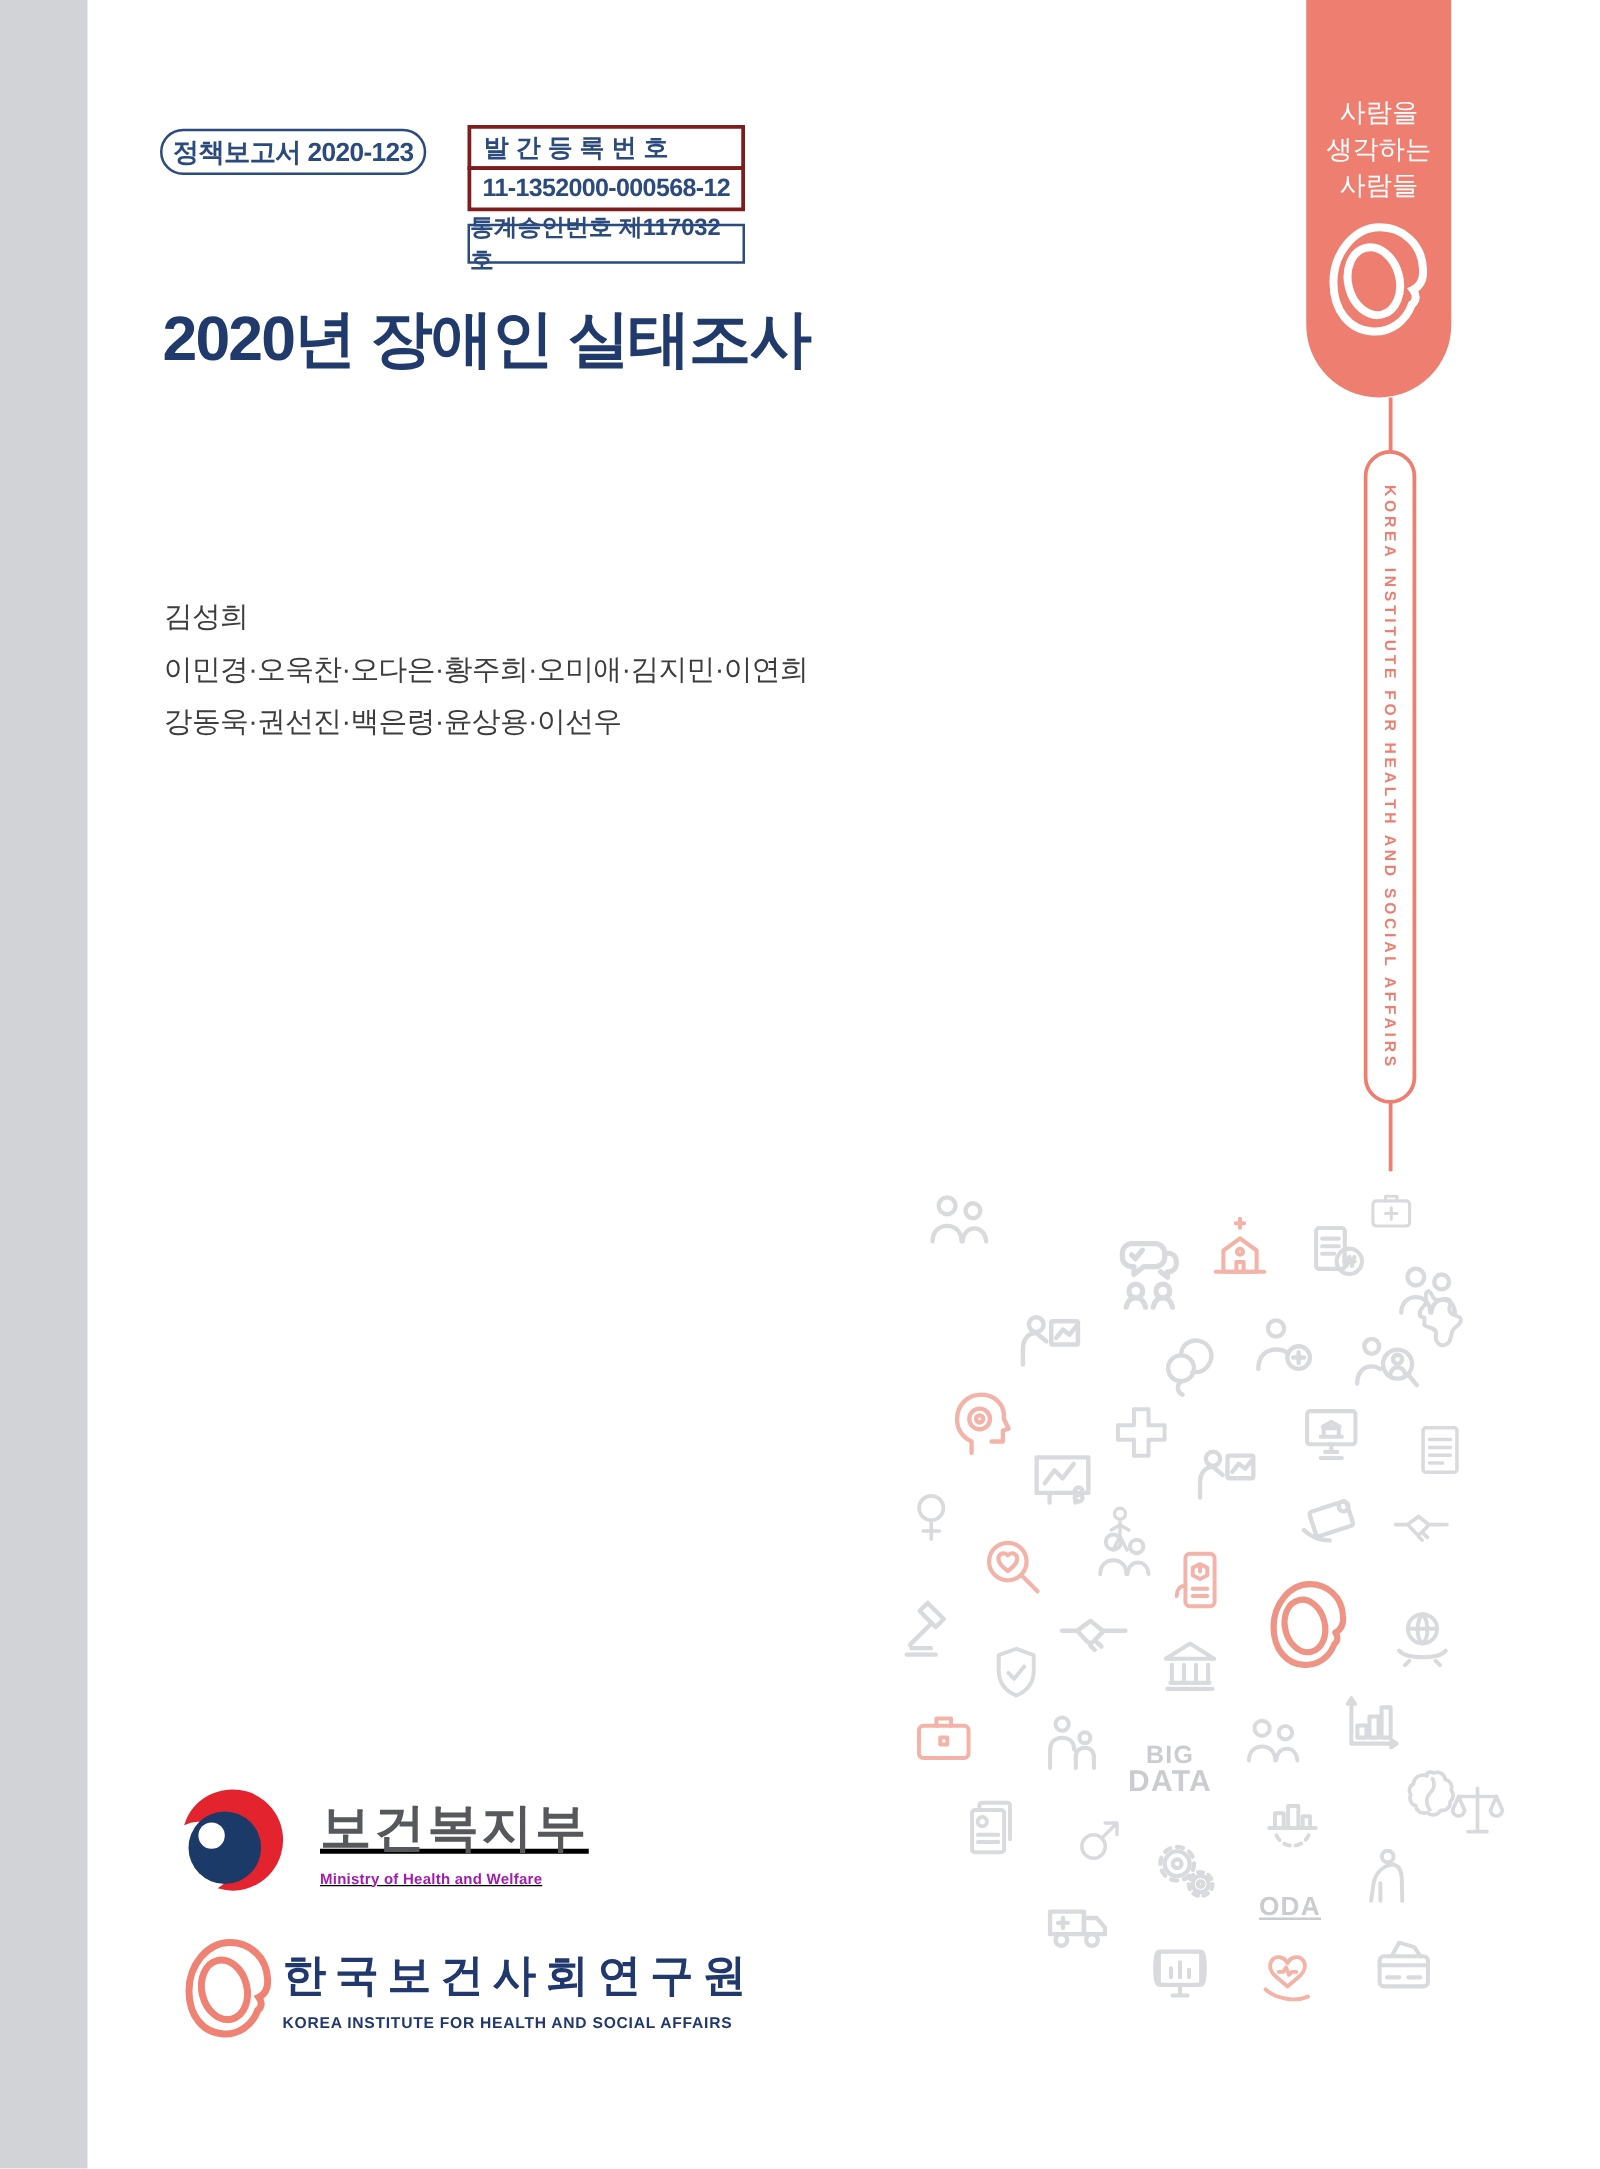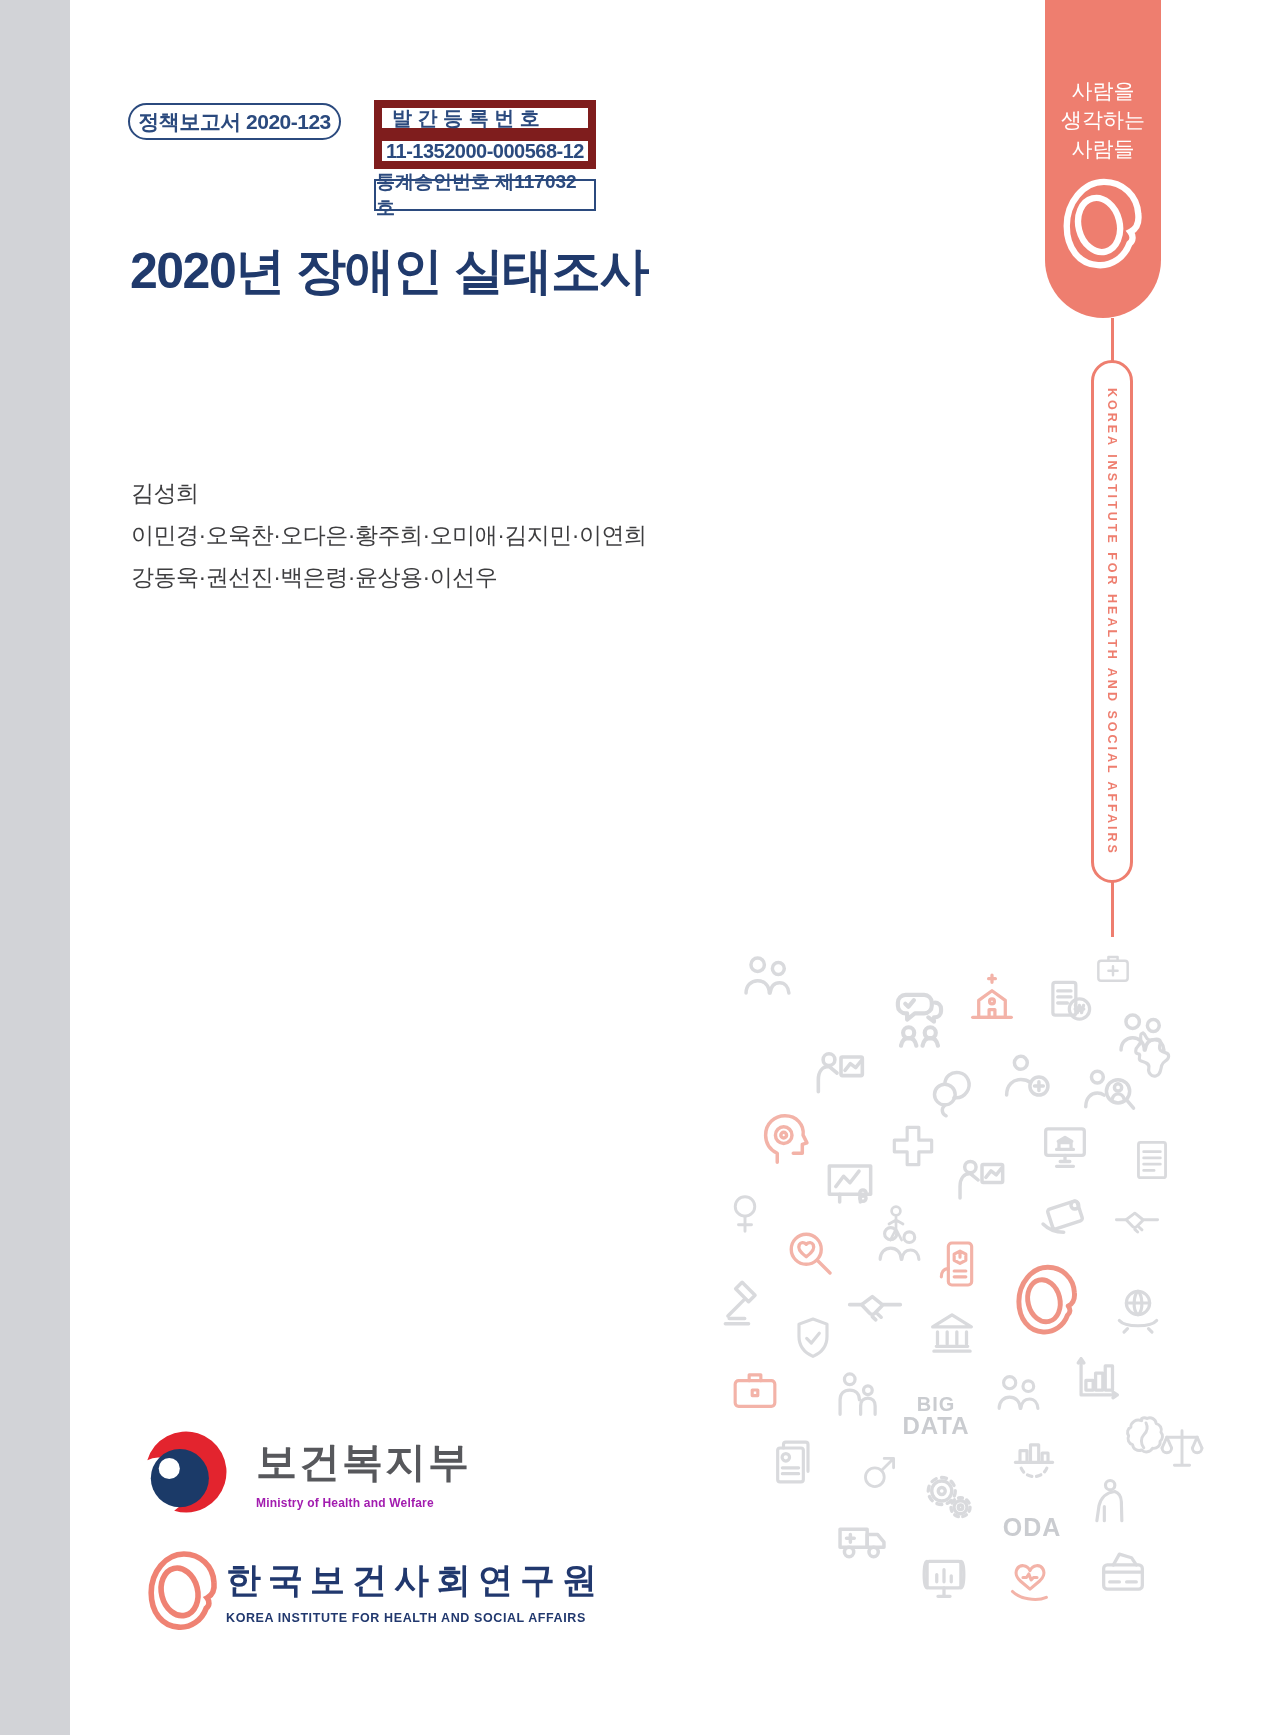--- a/index.html
+++ b/index.html
@@ -5,21 +5,21 @@
   html,body{margin:0;padding:0;background:#ffffff;}
   .page{position:relative;width:1280px;height:1735px;background:#ffffff;overflow:hidden;
         font-family:"Liberation Sans","DejaVu Sans",sans-serif;}
   .leftstrip{position:absolute;left:0;top:0;width:70px;height:1735px;background:#d2d3d7;}
 
   
   .pill{position:absolute;left:128px;top:103px;width:213px;height:37px;border:2px solid #2b4a7e;
         border-radius:19px;display:flex;align-items:center;justify-content:center;
         color:#2b4a7e;font-size:21px;font-weight:600;letter-spacing:-.5px;box-sizing:border-box;}
   .regwrap{position:absolute;left:374px;top:100px;width:222px;}
-  .regrow{border:8px solid #7f1d1d;box-sizing:border-box;height:36px;display:flex;align-items:center;
+  .regrow{border:3px solid #7f1d1d;box-sizing:border-box;height:36px;display:flex;align-items:center;
           justify-content:space-between;padding:0 10px;color:#2b4a7e;font-size:20px;font-weight:700;}
   .regrow.num{margin-top:-3px;justify-content:center;font-weight:600;letter-spacing:-.5px;padding:0 4px;}
   .statbox{border:2.5px solid #2b4a7e;box-sizing:border-box;height:32px;margin-top:10px;
            display:flex;align-items:center;justify-content:center;color:#2b4a7e;font-size:19px;font-weight:600;}
 
   .title{position:absolute;left:130px;top:238px;color:#203a6c;font-size:50px;font-weight:700;
          letter-spacing:-1.5px;white-space:nowrap;}
 
   .authors{position:absolute;left:131px;top:472px;color:#3d3d3f;font-size:23px;line-height:42px;
            letter-spacing:-.5px;}
@@ -31,21 +31,21 @@
   .banner .bface{margin-top:12px;}
   .vline{position:absolute;width:3px;background:#ee7e6f;left:1111px;}
   .vline.a{top:318px;height:44px;}
   .vline.b{top:881px;height:56px;}
   .capsule{position:absolute;left:1091px;top:360px;width:42px;height:523px;border:3px solid #ee7e6f;
            border-radius:23px;box-sizing:border-box;display:flex;align-items:center;justify-content:center;}
   .capsule span{writing-mode:vertical-rl;text-orientation:mixed;color:#ee7e6f;font-size:12.5px;
                 font-weight:600;letter-spacing:3px;white-space:nowrap;}
 
   
-  .mohw{position:absolute;left:142px;top:1428px;display:flex;align-items:center;gap:26px;}
+  .mohw{position:absolute;left:142px;top:1428px;display:flex;align-items:center;gap:26px;text-decoration:underline;}
   .mohw .nm{color:#57585c;font-size:41px;font-weight:700;letter-spacing:2px;}
   .mohw .sub{color:#a21caf;font-size:12px;font-weight:700;margin-top:6px;letter-spacing:.2px;}
   .kihasa{position:absolute;left:140px;top:1542px;display:flex;align-items:center;}
   .kihasa .nm{color:#21386e;font-size:35px;font-weight:800;letter-spacing:7px;white-space:nowrap;}
   .kihasa .sub{color:#21386e;font-size:12.5px;font-weight:700;margin-top:7px;letter-spacing:.6px;white-space:nowrap;}
 
   
   .collage{position:absolute;left:0;top:0;width:1280px;height:1545px;pointer-events:none;}
   .cicon{position:absolute;}
   .cicon svg{display:block;stroke:currentColor;fill:none;stroke-width:1.35;stroke-linecap:round;stroke-linejoin:round;}
@@ -525,21 +525,21 @@
           <use href="#sym-handheart"></use>
         </svg>
       </div>
       <div class="cicon" style="left: 1094px; top: 1542px; color: rgb(217, 218, 221);">
         <svg width="58" height="58">
           <use href="#sym-card"></use>
         </svg>
       </div>
       <div class="ctext" style="left: 936px; top: 1394px; font-size: 20px; color: rgb(202, 204, 208);">BIG</div>
       <div class="ctext" style="left: 936px; top: 1414px; font-size: 24px; color: rgb(202, 204, 208);">DATA</div>
-      <div class="ctext" style="left: 1032px; top: 1515px; font-size: 25px; color: rgb(202, 204, 208);">ODA</div>
+      <div class="ctext" style="left: 1032px; top: 1515px; font-size: 21px; color: rgb(202, 204, 208); text-decoration: underline;">ODA</div>
     </div>
 
   <div class="mohw">
     <svg width="88" height="88" viewBox="0 0 100 100">
       <path d="M50 4a46 46 0 0 1 46 46 46 46 0 0 1-13.5 32.5A34.5 34.5 0 0 0 50 50 34.5 34.5 0 0 0 17.5 82.5 46 46 0 0 1 4 50 46 46 0 0 1 50 4z" transform="rotate(62 50 50)" fill="#e3242e"></path>
       <circle cx="43" cy="57" r="33" fill="#1b3a68"></circle>
       <circle cx="31" cy="46" r="12" fill="#ffffff"></circle>
     </svg>
     <div>
       <div class="nm">보건복지부</div>

